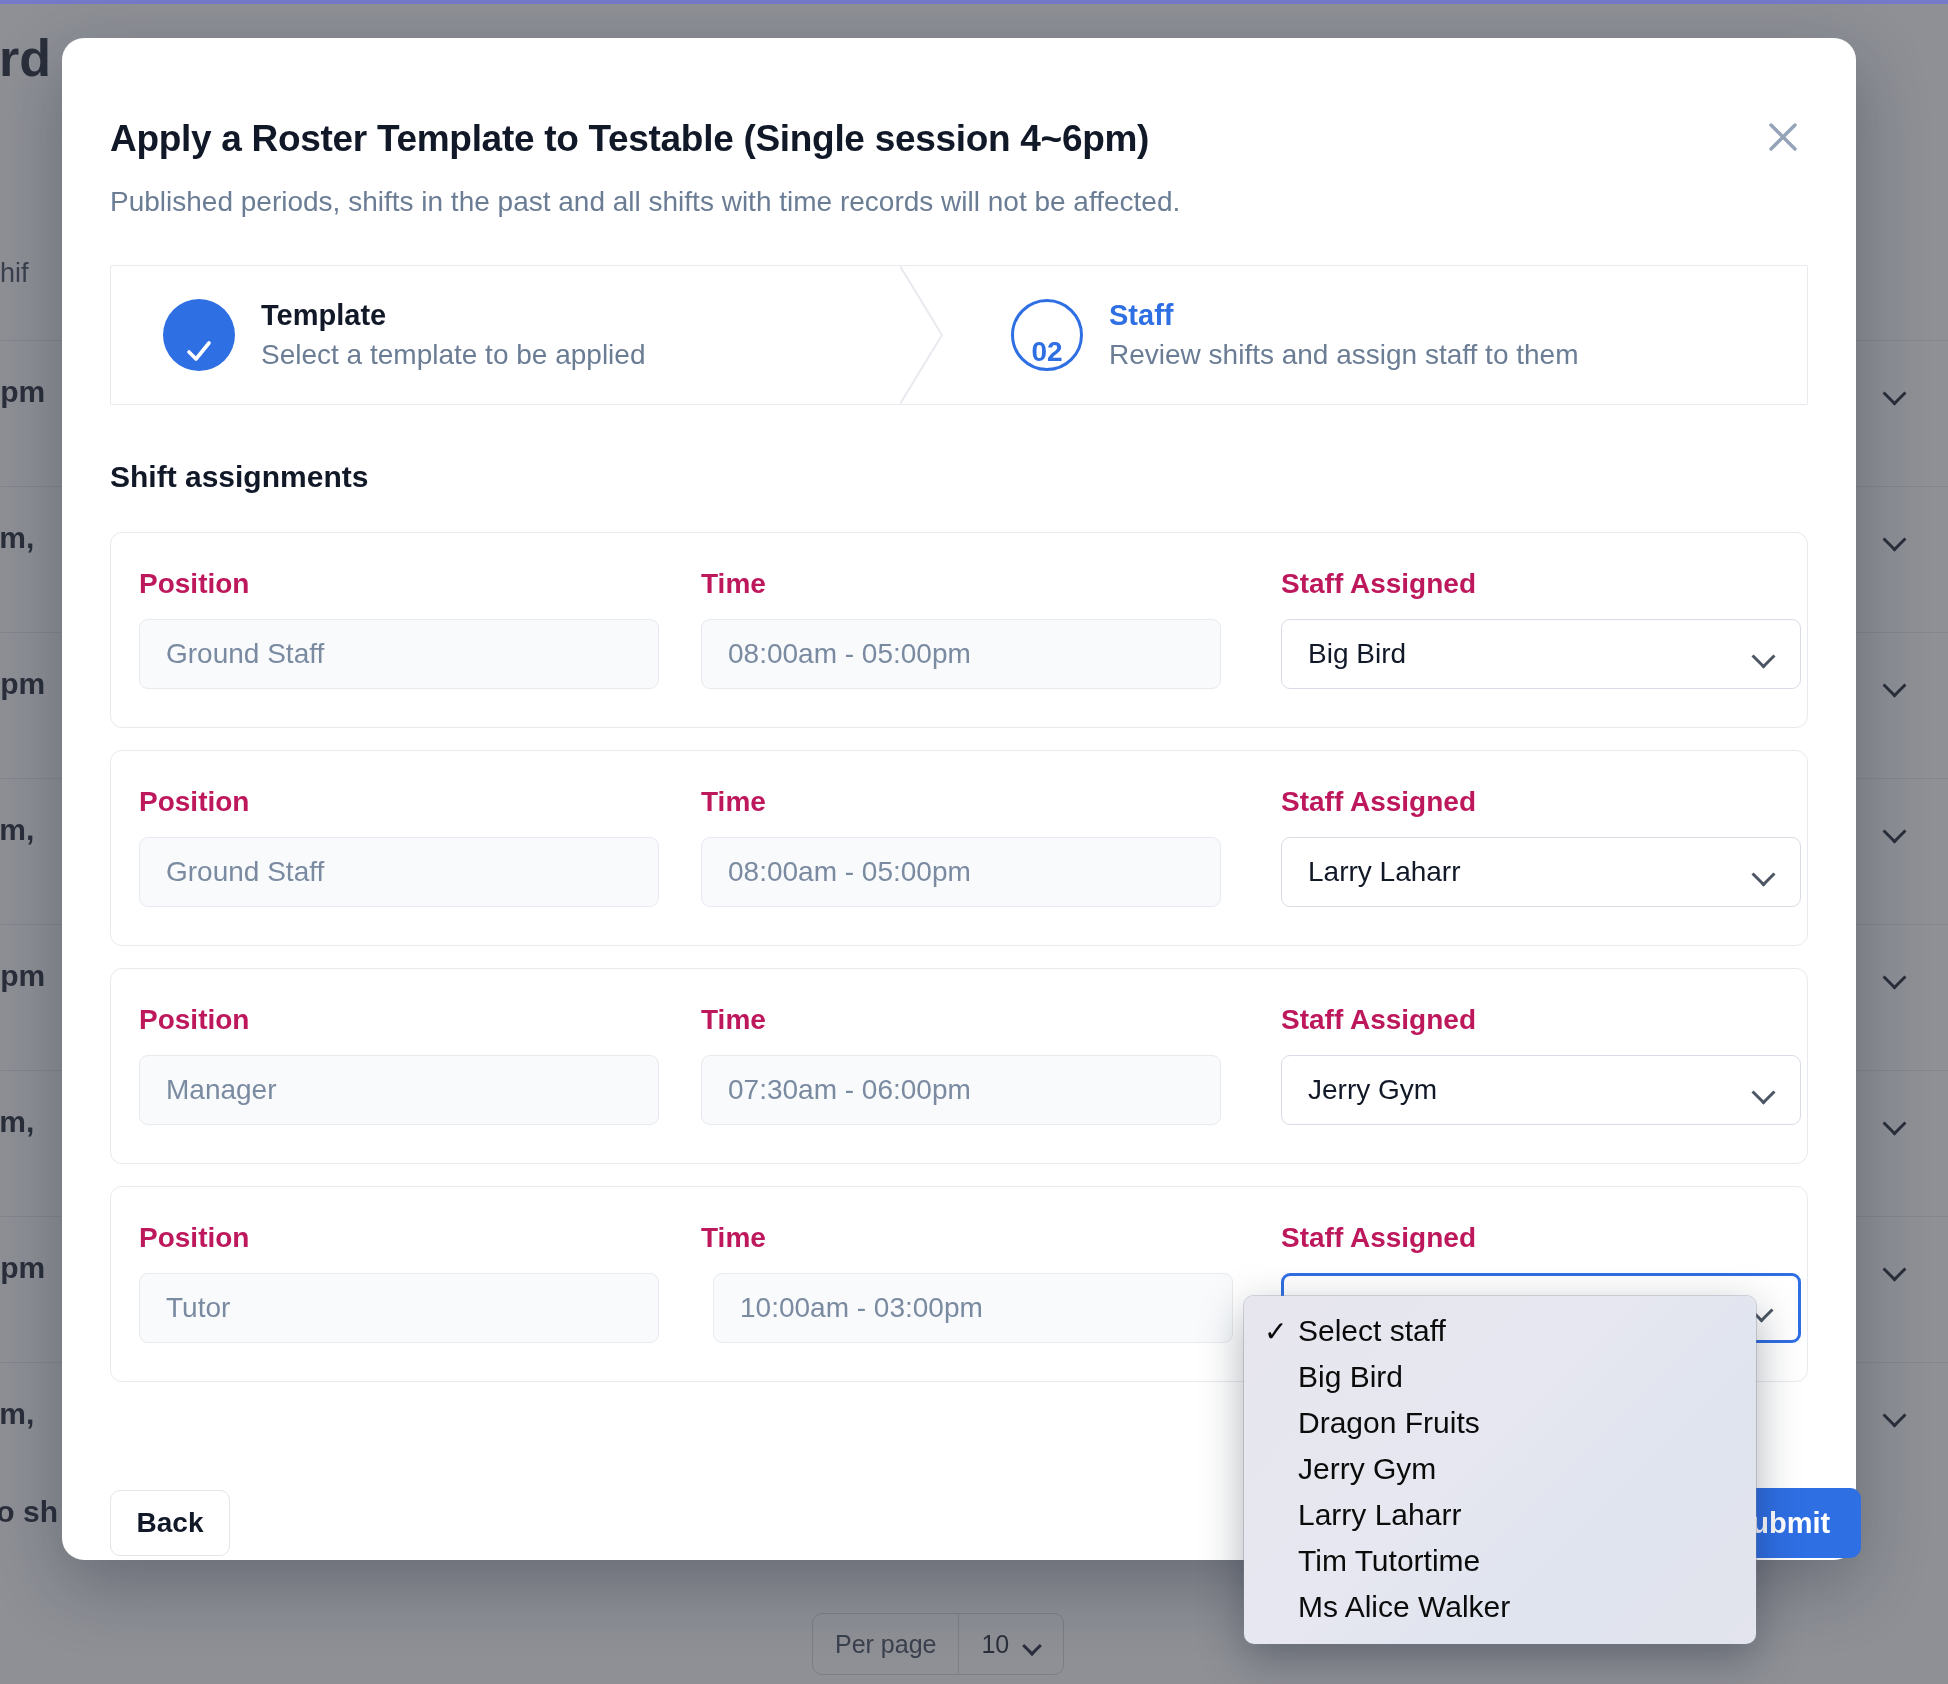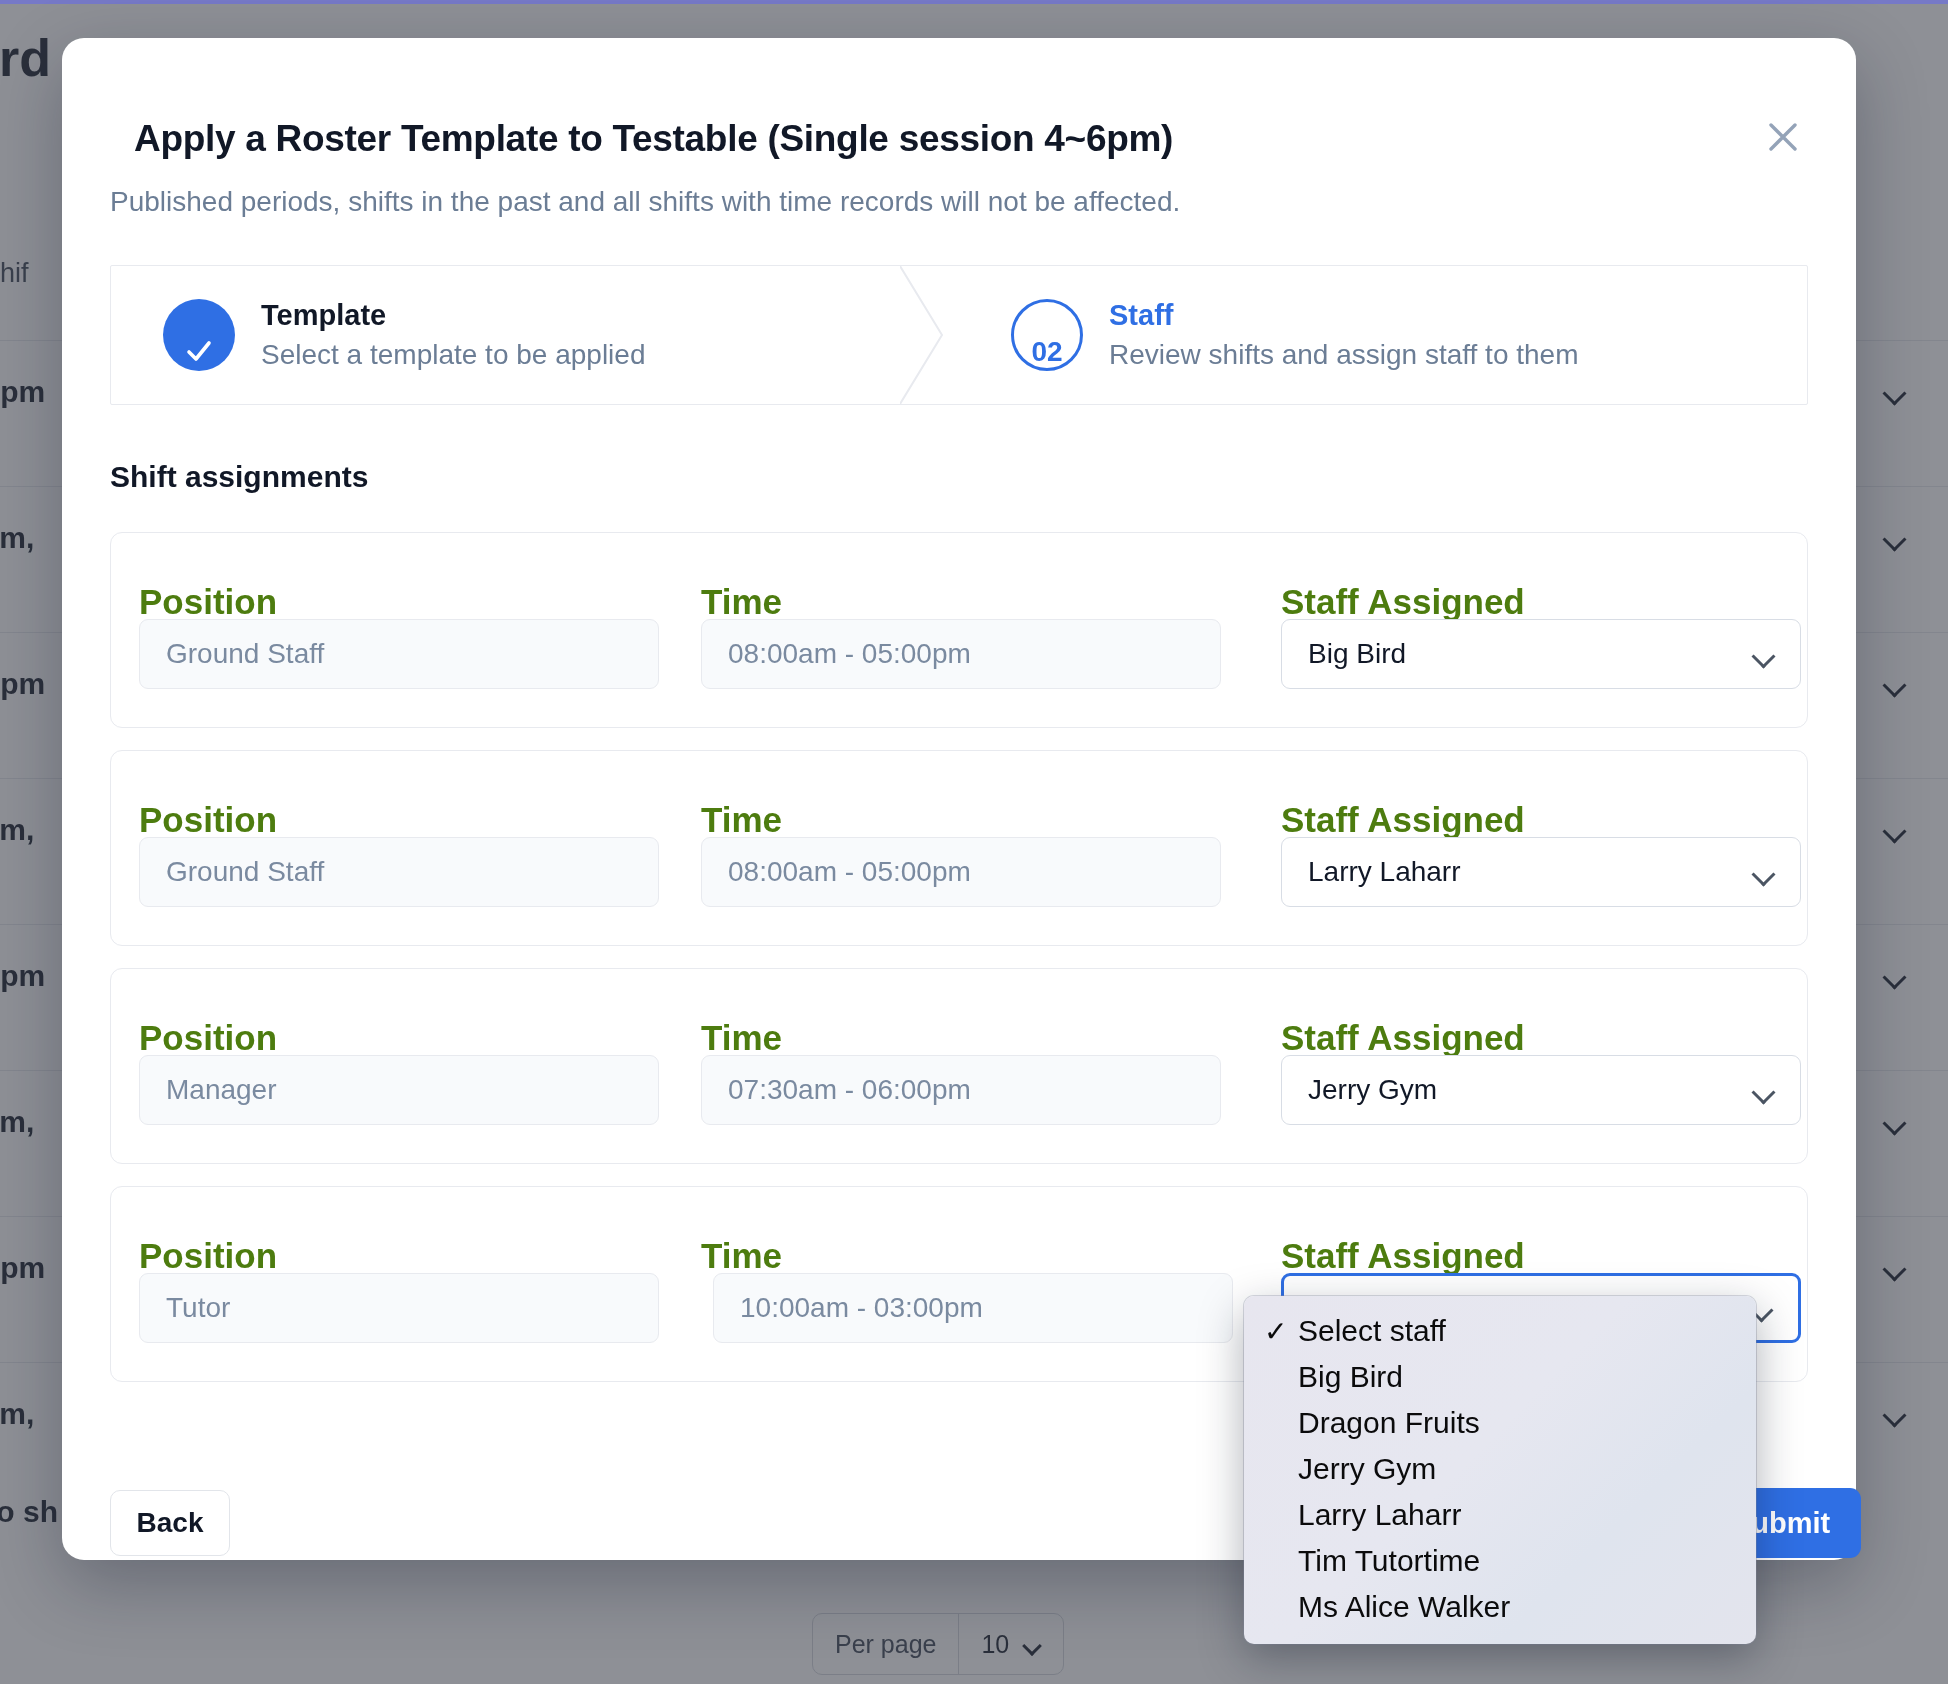--- a/index.html
+++ b/index.html
@@ -97,21 +97,20 @@
   #close-btn {
     position: absolute; right: 50px; top: 76px;
     width: 46px; height: 46px; cursor: pointer;
   }
   #close-btn svg { display:block; }
 
   #modal-title {
     position: absolute; left: 48px; top: 80px;
     font-size: 37px; font-weight: 700; color: #111827;
     letter-spacing: -0.3px;
-    margin-left: 24px;
   }
   #modal-desc {
     position: absolute; left: 48px; top: 148px;
     font-size: 28px; color: #6b7d95;
   }
 
   
   #stepper {
     position: absolute; left: 48px; top: 227px;
     width: 1698px; height: 140px;
@@ -151,22 +150,22 @@
     font-size: 30px; font-weight: 700; color: #111827;
   }
 
   
   .shift-card {
     position: absolute; left: 48px; width: 1698px; height: 196px;
     border: 1px solid #e8eaef; border-radius: 12px; background: #fff;
   }
   .col { position: absolute; top: 0; }
   .col-label {
-    font-size: 35px; font-weight: 700; color: #4d7c0f;
-    position: absolute; top: 49px; white-space: nowrap;
+    font-size: 28px; font-weight: 700; color: #be185d;
+    position: absolute; top: 35px; white-space: nowrap;
   }
   .field {
     position: absolute; top: 86px; height: 70px;
     border-radius: 9px;
     display: flex; align-items: center;
     padding: 0 26px;
     font-size: 28px;
   }
   .field.readonly {
     background: #f8fafc; border: 1px solid #e8eaef;

